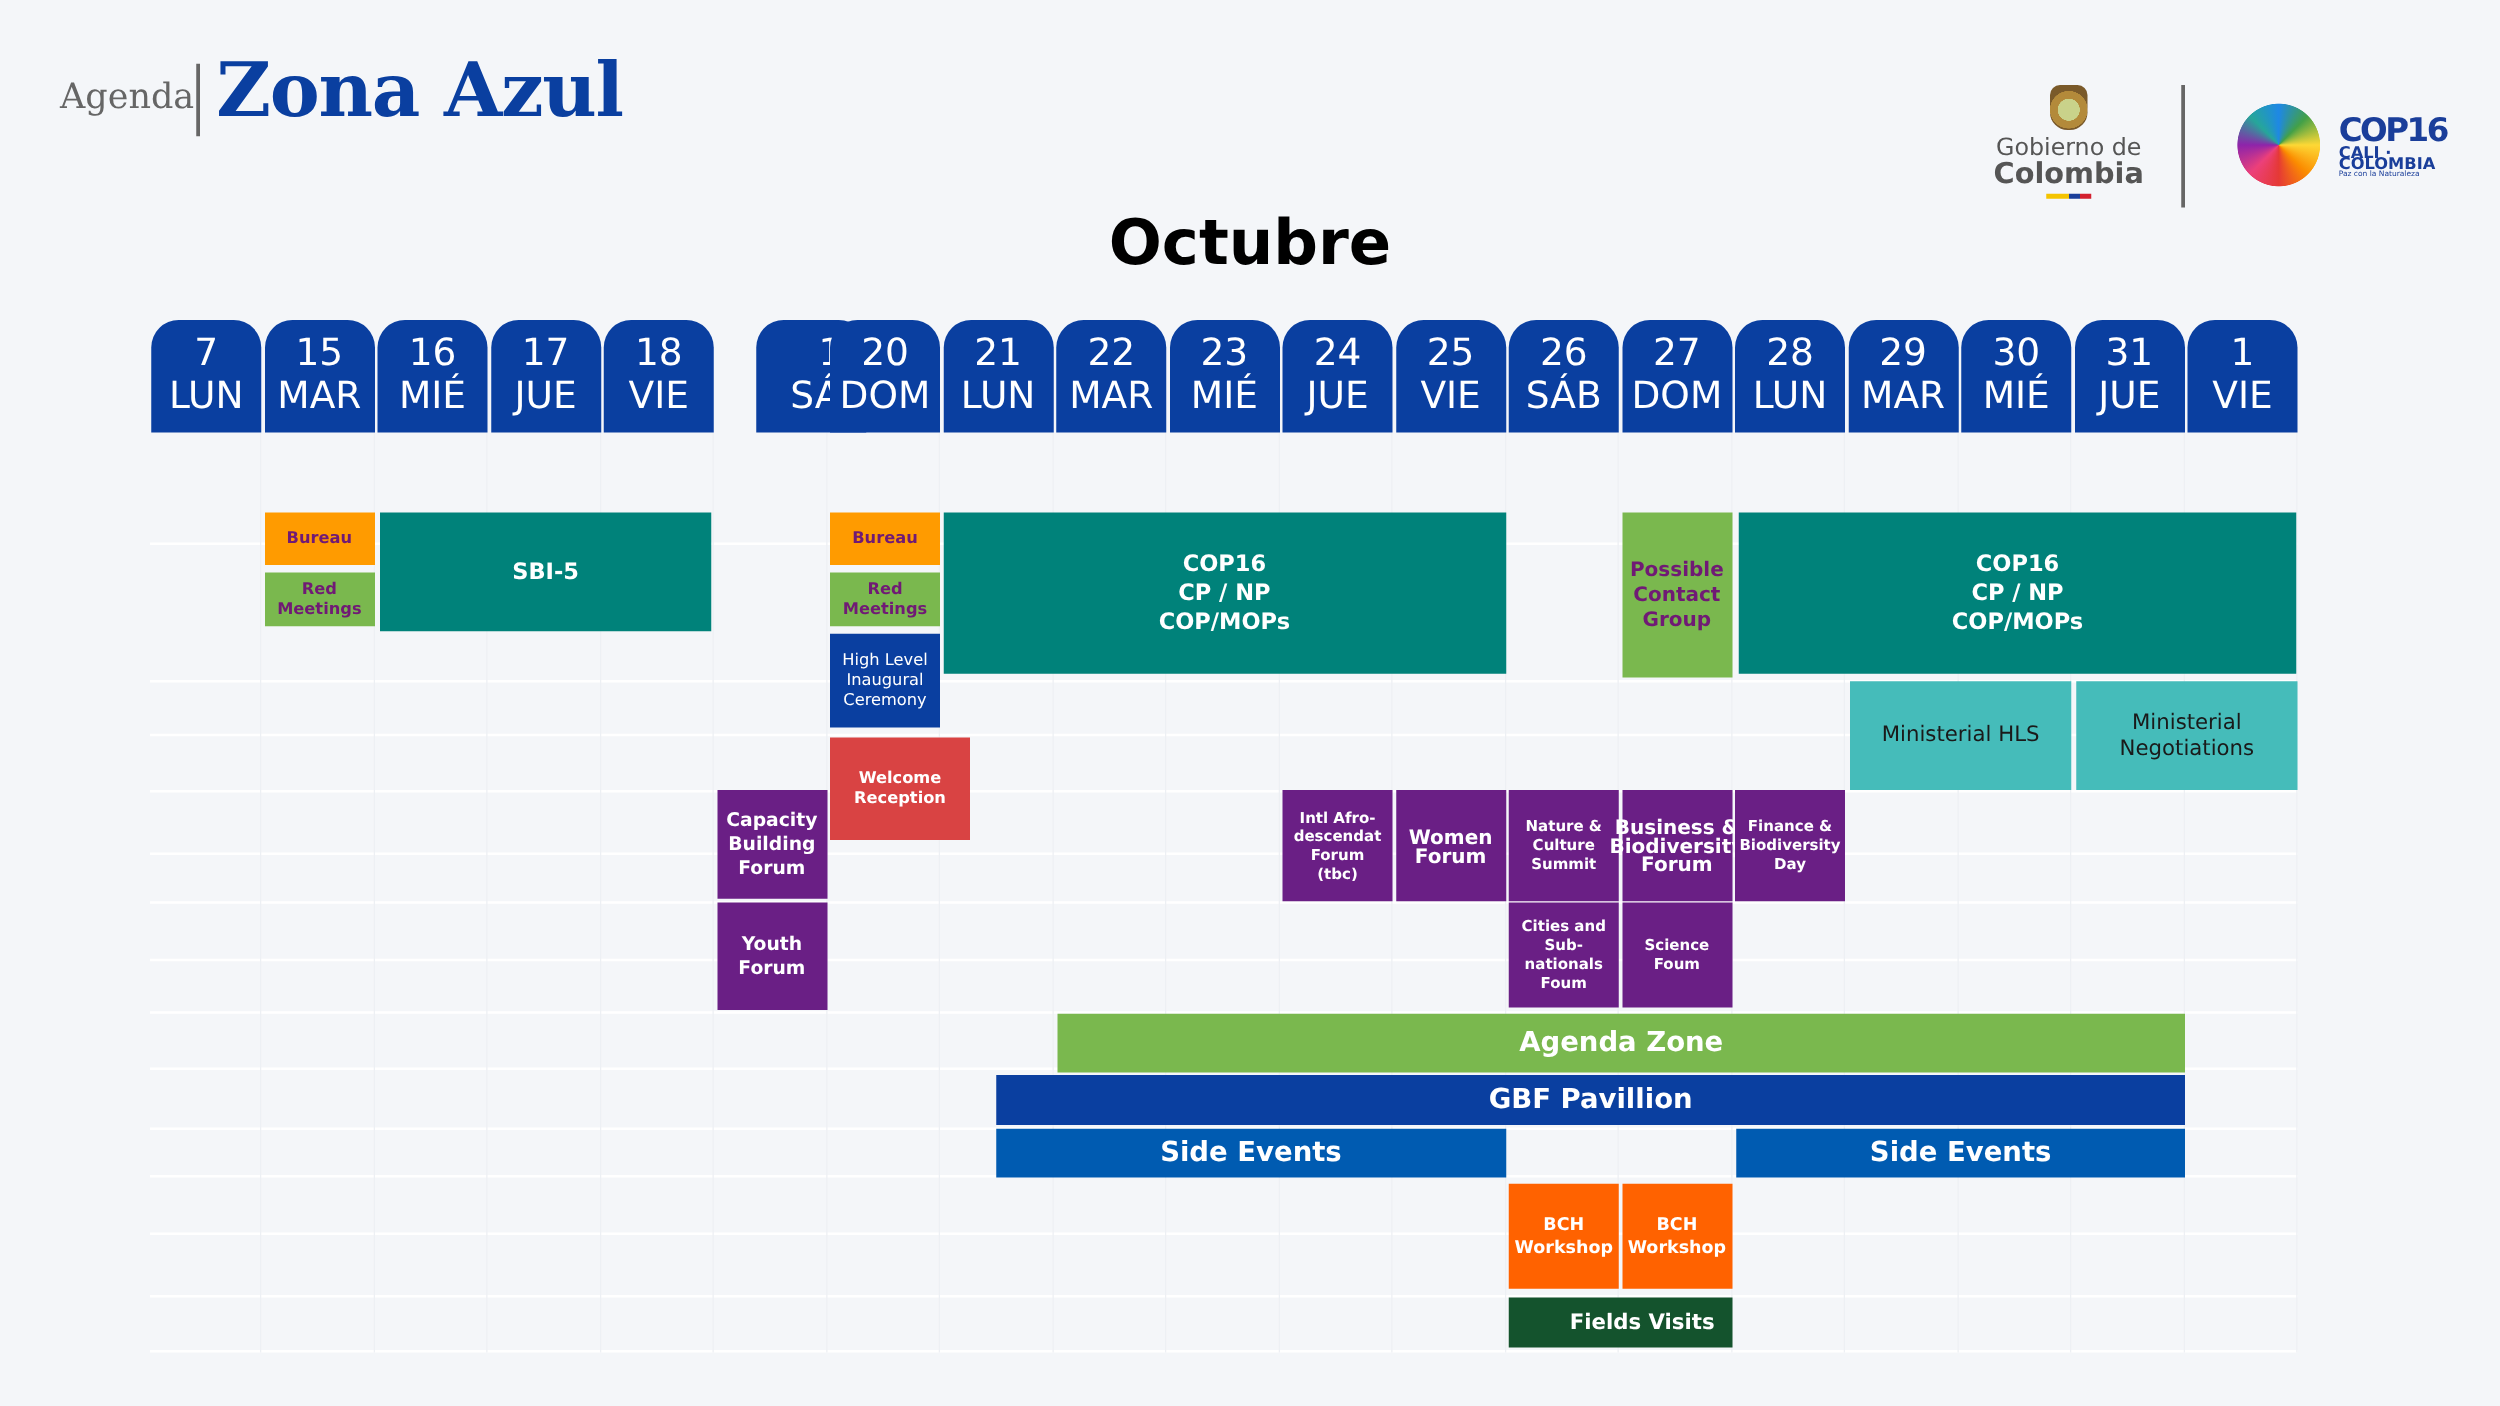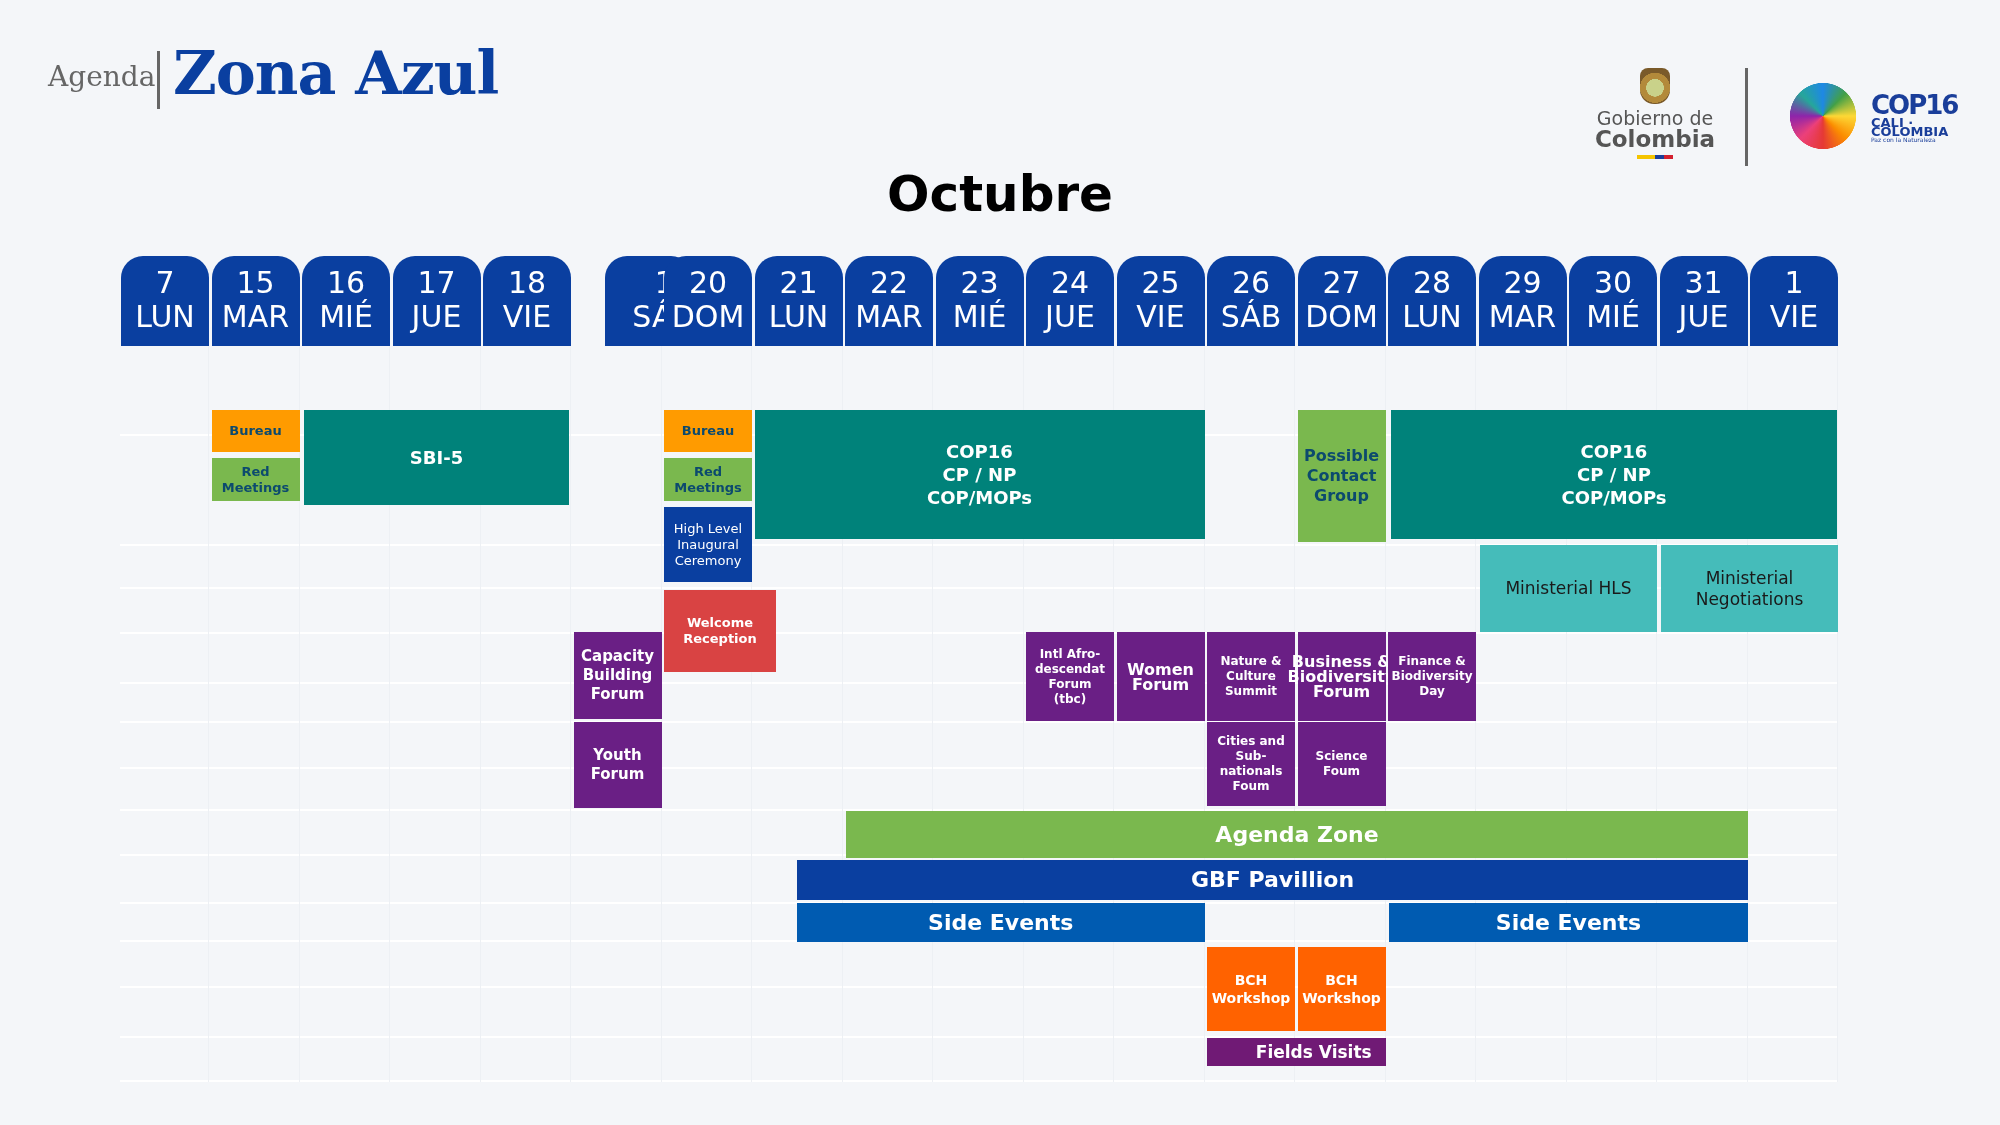--- a/index.html
+++ b/index.html
@@ -29,21 +29,21 @@
   .cop-small { font-size:13px; font-weight:bold; line-height:9px; }
   .cop-tiny { font-size:6px; line-height:8px; }
   
   #grid-bg { left:120px; top:346px; width:1718px; height:736px; }
   .gridline { position:absolute; left:0; width:100%; height:2px; background:#ffffff; }
   .vline { position:absolute; top:0; width:1px; height:100%; background:#edf0f4; }
   .day { position:absolute; top:256px; width:88px; height:90px; background:#0a3fa0; color:#fff;
          border-radius:22px 22px 0 0; text-align:center; font-size:30px; line-height:34px; padding-top:10px; box-sizing:border-box; }
   .ev { position:absolute; box-sizing:border-box; display:flex; align-items:center; justify-content:center;
         text-align:center; font-weight:bold; color:#fff; font-size:15px; line-height:19px; white-space:pre-line; }
-  .dark { color:#0c4a6e; }
+  .dark { color:#701a75; }
   .norm { font-weight:normal; }
 </style>
 </head>
 <body>
 
 <div class="abs" id="agenda-label">Agenda</div>
 <div class="abs" id="title-divider"></div>
 <div class="abs" id="zona-title">Zona Azul</div>
 <div class="abs" id="month-title">Octubre</div>
 
@@ -228,14 +228,14 @@
     <div class="ev" style="left: 1297.5px; width: 88px; top: 722px; height: 84px; font-size: 12px; line-height: 15px; background: rgb(106, 31, 133);">Science
 Foum</div>
     <div class="ev" style="left: 846px; width: 902px; top: 811px; height: 47px; font-size: 22px; line-height: 28px; background: rgb(122, 184, 78);">Agenda Zone</div>
     <div class="ev" style="left: 797px; width: 951px; top: 860px; height: 40px; font-size: 22px; line-height: 28px; background: rgb(10, 63, 160);">GBF Pavillion</div>
     <div class="ev" style="left: 797px; width: 407.5px; top: 903px; height: 39px; font-size: 22px; line-height: 28px; background: rgb(0, 91, 177);">Side Events</div>
     <div class="ev" style="left: 1389px; width: 359px; top: 903px; height: 39px; font-size: 22px; line-height: 28px; background: rgb(0, 91, 177);">Side Events</div>
     <div class="ev" style="left: 1207px; width: 88px; top: 947px; height: 84px; font-size: 14px; line-height: 18px; background: rgb(255, 98, 0);">BCH
 Workshop</div>
     <div class="ev" style="left: 1297.5px; width: 88px; top: 947px; height: 84px; font-size: 14px; line-height: 18px; background: rgb(255, 98, 0);">BCH
 Workshop</div>
-    <div class="ev" style="left: 1207px; width: 178.5px; top: 1038px; height: 28px; font-size: 17px; line-height: 21px; background: #701a75; padding-left: 35px;">Fields Visits</div>
+    <div class="ev" style="left: 1207px; width: 178.5px; top: 1038px; height: 40px; font-size: 17px; line-height: 21px; background: #14532d; padding-left: 35px;">Fields Visits</div>
   </div>
 
 </body></html>

